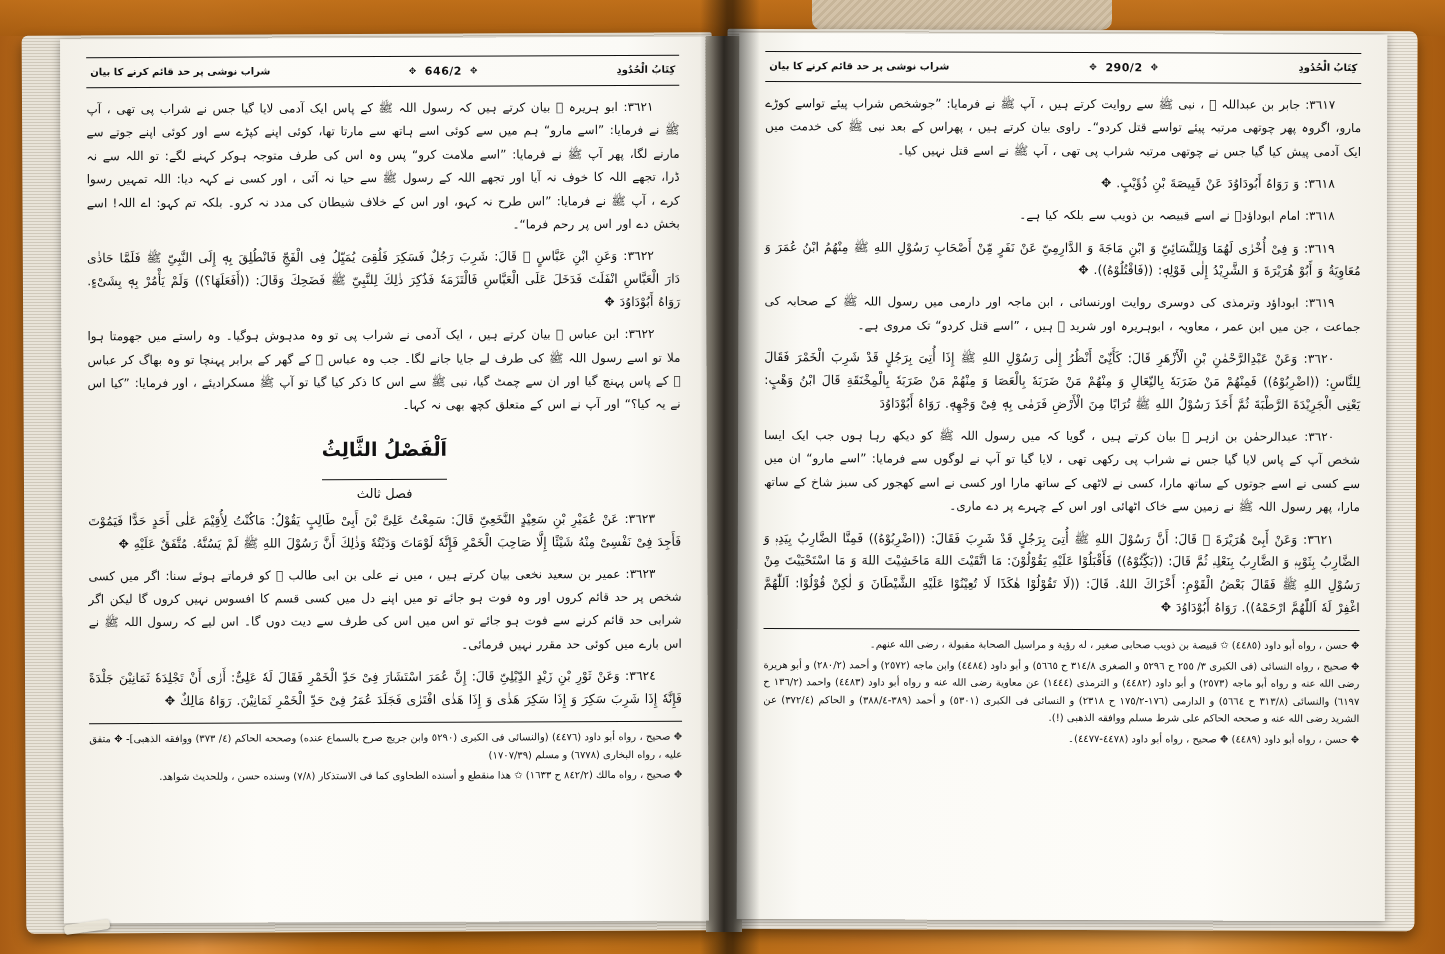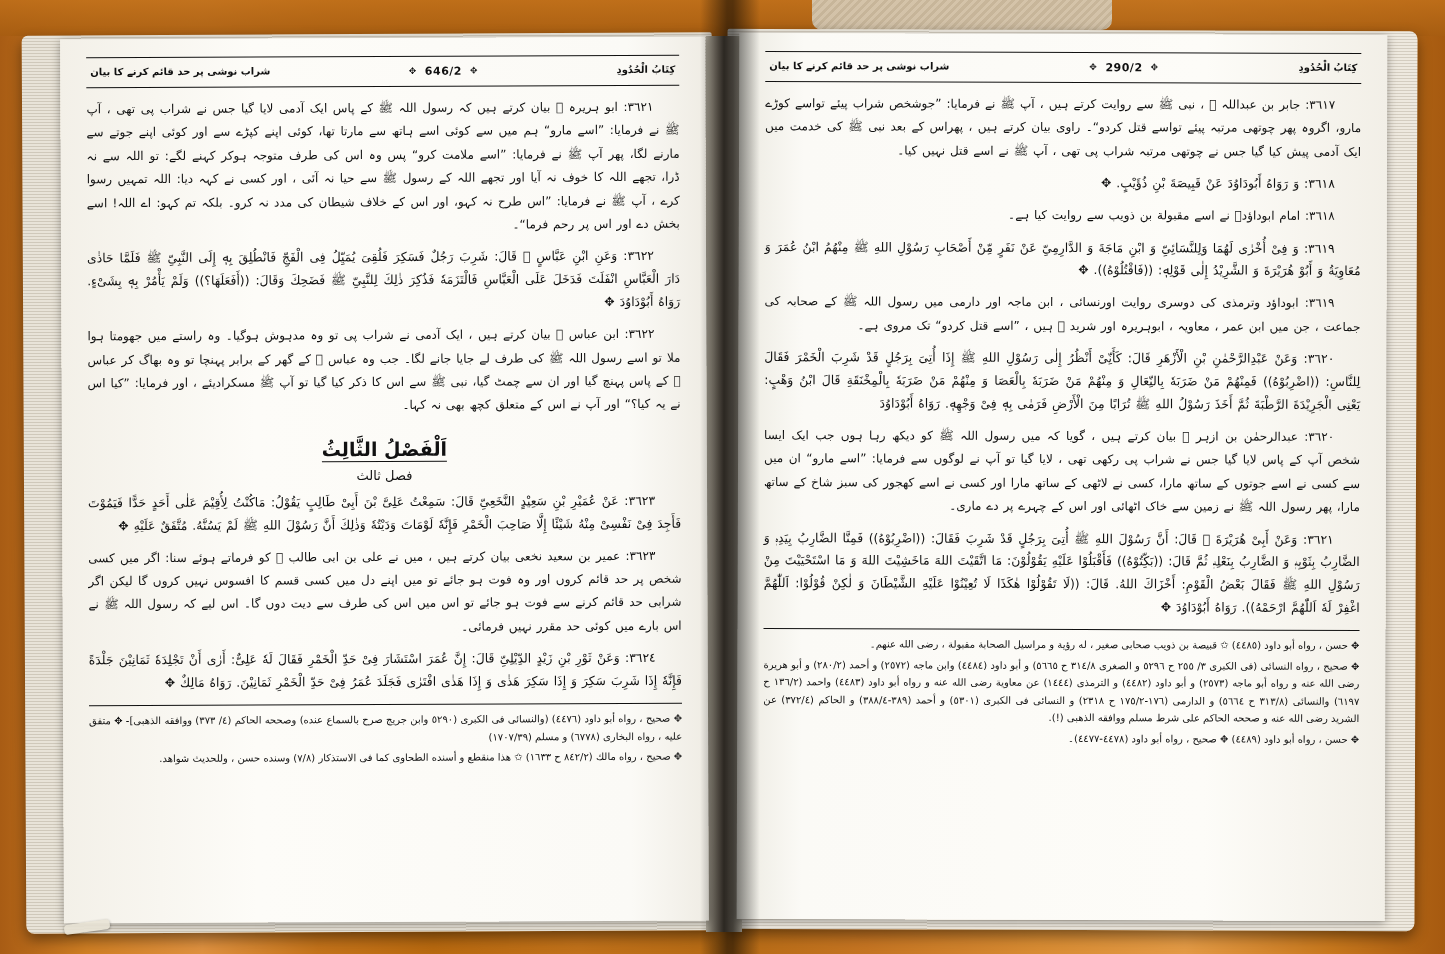--- a/index.html
+++ b/index.html
@@ -106,21 +106,21 @@
     word-spacing:1px;
   }
   .num{font-weight:normal;}
   .ind{ text-indent:26px; }
 
   .section-title{
     text-align:center;margin:20px 0 8px 0;
   }
   .section-title .t1{
     font-size:19px;font-weight:bold;letter-spacing:1px;
-    border-bottom:1px solid #111;display:inline-block;padding-bottom:1px;
+    border-bottom:1px solid #111;display:inline-block;padding-bottom:19px;
   }
   .section-title .t2{
     font-size:13px;margin-top:6px;
   }
 
   .footnotes{
     border-top:1.4px solid #111;
     margin-top:10px;padding-top:6px;
     font-size:10px;line-height:1.75;
     text-align:justify;
@@ -247,21 +247,21 @@
       <div class="blk">
         <div class="ar ind">
           <span class="num">٣٦١٨:</span>
           <span>وَ رَوَاهُ أَبُودَاوُدَ عَنْ قَبِيصَةَ بْنِ ذُؤَيْبٍ. ✥</span>
         </div>
       </div>
 
       <div class="blk">
         <div class="ur ind">
           <span class="num">٣٦١٨:</span>
-          <span>امام ابوداؤدؒ نے اسے مقبولة بن ذویب سے روایت کیا ہے۔</span>
+          <span>امام ابوداؤدؒ نے اسے قبیصہ بن ذویب سے بلکہ کیا ہے۔</span>
         </div>
       </div>
 
       <div class="blk">
         <div class="ar ind">
           <span class="num">٣٦١٩:</span>
           <span>وَ فِىْ أُخْرٰى لَهُمَا وَلِلنَّسَائِىِّ وَ ابْنِ مَاجَةَ وَ الدَّارِمِىِّ عَنْ نَفَرٍ مِّنْ أَصْحَابِ رَسُوْلِ اللهِ ﷺ مِنْهُمُ ابْنُ عُمَرَ وَ مُعَاوِيَةُ وَ أَبُوْ هُرَيْرَةَ وَ الشَّرِيْدُ إِلٰى قَوْلِهٖ: ((فَاقْتُلُوْهُ)). ✥</span>
         </div>
       </div>
 

